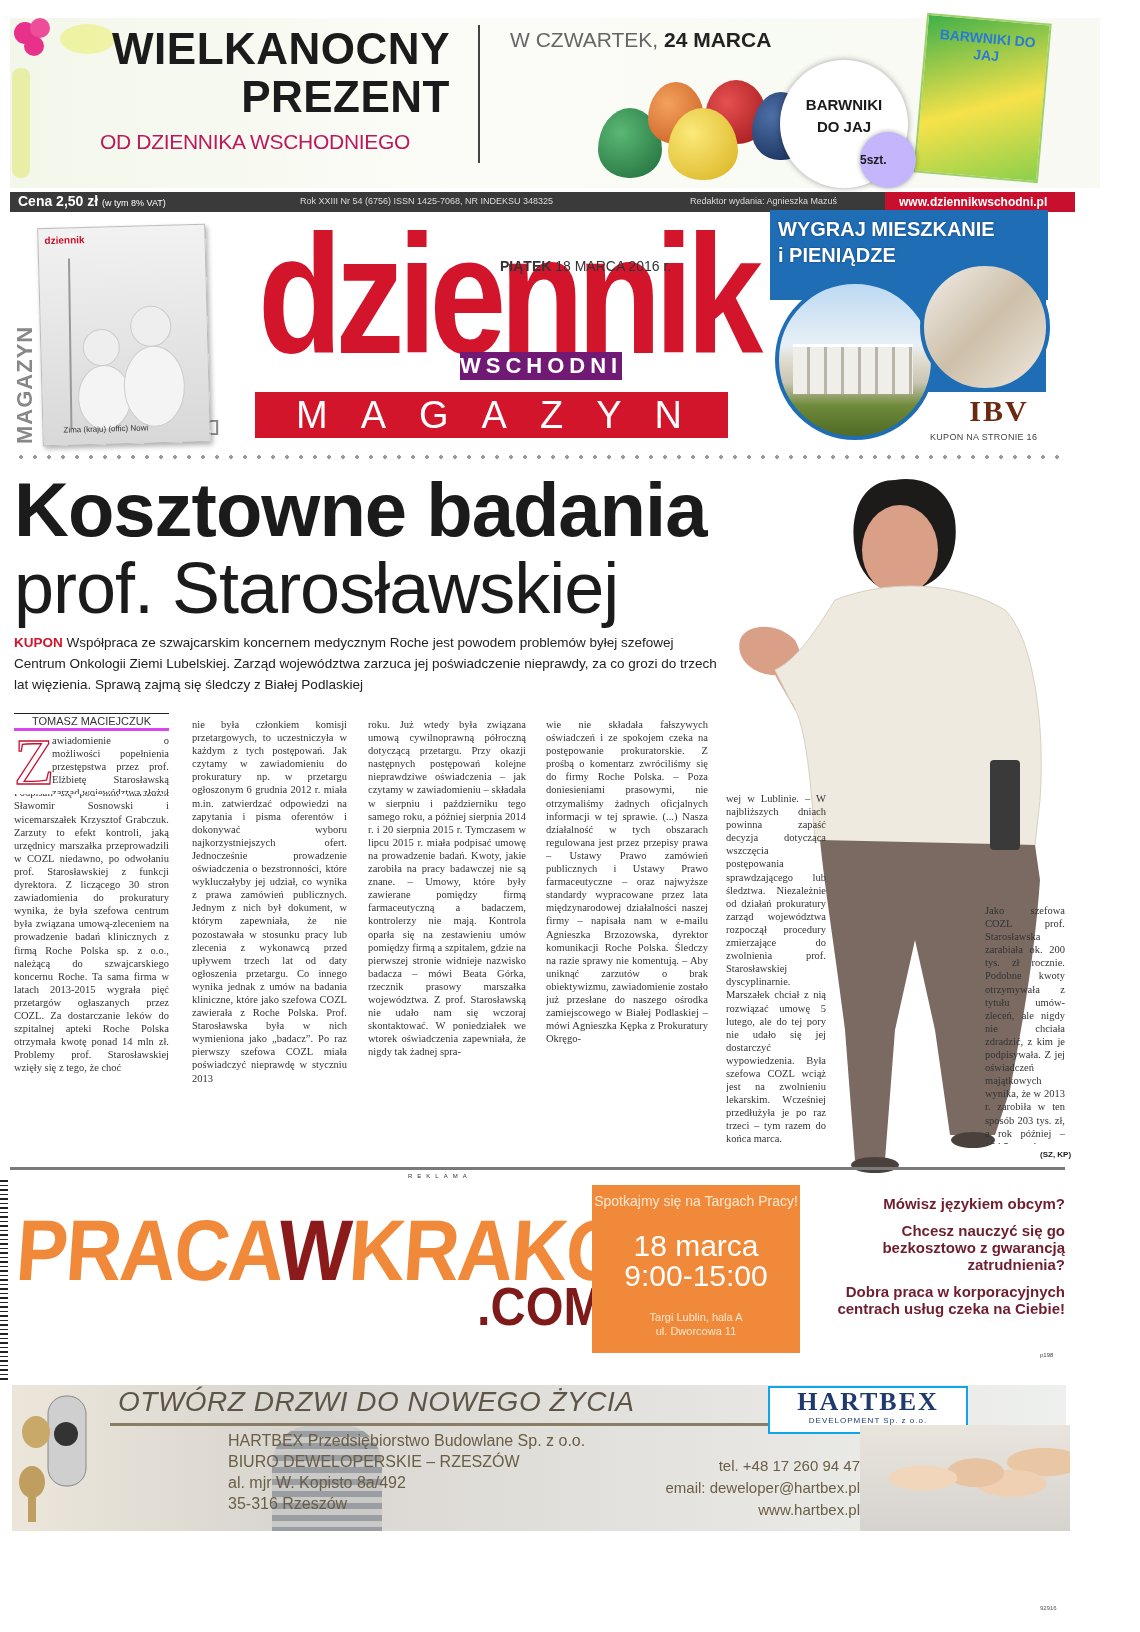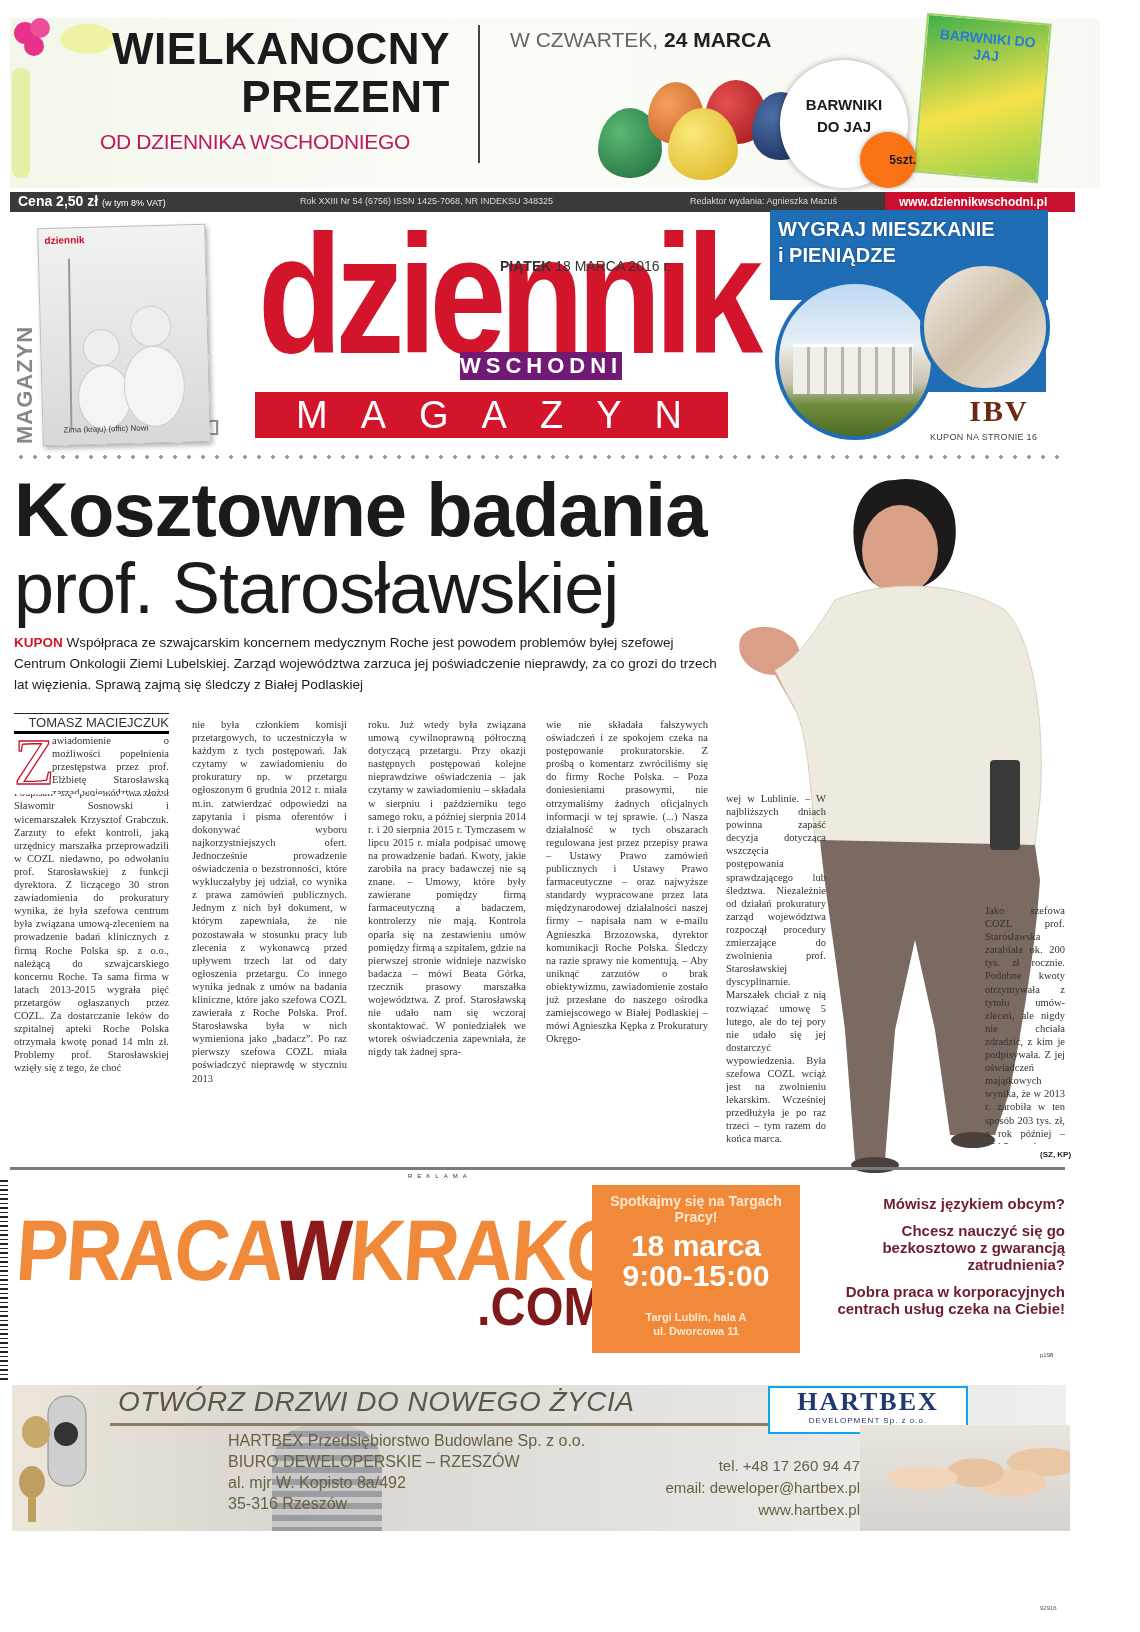--- a/index.html
+++ b/index.html
@@ -8,21 +8,21 @@
   
   #promo{left:10px;top:18px;width:1090px;height:170px;background:linear-gradient(90deg,#f3f7ea 0%,#fbfcf7 40%,#f7f9f2 100%)}
   .flower{position:absolute;border-radius:50%}
   #promo-title{left:60px;top:25px;width:390px;text-align:right;font-weight:bold;font-size:44px;line-height:48px;color:#1b1b1b;letter-spacing:0.5px}
   #promo-sub{left:60px;top:130px;width:390px;text-align:center;font-size:21px;color:#be185d;letter-spacing:-0.3px}
   #promo-div{left:478px;top:25px;width:2px;height:138px;background:#444}
   #promo-date{left:510px;top:28px;font-size:21px;color:#666}
   #promo-date b{color:#222}
   .egg{position:absolute;border-radius:50% 50% 48% 48%/60% 60% 40% 40%}
   #badge{left:780px;top:60px;width:128px;height:128px;border-radius:50%;background:#fff;box-shadow:0 0 6px rgba(0,0,0,.35);text-align:center;padding-top:34px;font-weight:bold;font-size:15px;line-height:22px}
-  #badge-small{left:860px;top:132px;width:56px;height:56px;border-radius:50%;background:#f97316;box-shadow:0 0 5px rgba(0,0,0,.35);text-align:right;line-height:56px;font-weight:bold;font-size:12px}
+  #badge-small{left:860px;top:132px;width:56px;height:56px;border-radius:50%;background:#c4b5fd;box-shadow:0 0 5px rgba(0,0,0,.35);text-align:left;line-height:56px;font-weight:bold;font-size:12px}
   #product{left:920px;top:18px;width:125px;height:160px;background:linear-gradient(160deg,#3fb04a,#f6e24a 55%,#8ccf4c);transform:rotate(5deg);border:2px solid #9fd06a;text-align:center;font-weight:bold;color:#2a7bd6;font-size:14px;padding-top:10px;line-height:17px}
   
   #bar{left:10px;top:192px;width:1060px;height:20px;background:#3a3a3a;color:#fff;font-size:11px}
   #bar .price{position:absolute;left:8px;top:1px;font-weight:bold;font-size:14px}
   #bar .price small{font-weight:normal;font-size:9px}
   #bar .issue{position:absolute;left:290px;top:4px;font-size:9px;color:#ddd}
   #bar .editor{position:absolute;left:680px;top:4px;font-size:9px;color:#ddd}
   #bar .url{position:absolute;left:875px;top:0;width:190px;height:20px;background:#c8102e;font-weight:bold;font-size:12px;line-height:20px;padding-left:14px}
   
   #mag-side{left:8px;top:236px;width:26px;height:210px}
@@ -46,29 +46,29 @@
   .dots{height:4px;background-image:radial-gradient(circle,#9a9a9a 1.8px,transparent 2px);background-size:14px 4px}
   
   #h1{left:14px;top:470px;font-weight:bold;font-size:76px;line-height:80px;letter-spacing:-1px;color:#1b1b1b}
   #h2{left:14px;top:548px;font-size:72px;line-height:80px;letter-spacing:-1px;color:#1b1b1b}
   #lead{left:14px;top:632px;width:710px;font-size:13.5px;line-height:21px;color:#222}
   #lead b{color:#d2152b}
   
   #person{left:735px;top:470px;width:325px;height:705px}
   
   .col{position:absolute;font-family:"Liberation Serif",serif;font-size:10.5px;line-height:13.1px;color:#333;text-align:justify;overflow:hidden}
-  #byline{left:14px;top:713px;width:155px;border-top:1px solid #222;border-bottom:3px solid #000000;font-size:13px;text-align:right;color:#333;padding:1px 0}
+  #byline{left:14px;top:713px;width:155px;border-top:1px solid #222;border-bottom:3px solid #d946ef;font-size:11px;text-align:center;color:#333;padding:1px 0}
   #dropcap{left:14px;top:732px;font-family:"Liberation Serif",serif;font-size:66px;line-height:60px;color:#fff;-webkit-text-stroke:1.3px #c8102e}
   #rule{left:10px;top:1167px;width:1055px;height:3px;background:#7a7a7a}
   #rek{left:408px;top:1173px;font-size:6px;letter-spacing:5px;color:#333}
   
   #praca{left:20px;top:1200px;font-family:"Liberation Sans",sans-serif;font-weight:bold;font-size:86px;line-height:100px;color:#f08a3a;letter-spacing:-2px;transform:skewX(-4deg) scaleX(0.9);transform-origin:left top}
   #praca .w{color:#8b1a1a}
   #praca-com{left:470px;top:1275px;font-weight:bold;font-size:54px;color:#7e1a1a;transform:scaleX(0.9)}
-  #fair{left:592px;top:1185px;width:208px;height:168px;background:#f08a3a;color:#fff;text-align:center;font-weight:bold}
+  #fair{left:592px;top:1185px;width:208px;height:168px;background:#f08a3a;color:#fff;text-align:center;font-weight:normal}
   #fair .a{position:absolute;left:0;right:0;top:8px;font-size:14px;line-height:16px;color:#ffe7cf}
   #fair .b{position:absolute;left:0;right:0;top:46px;font-size:30px;line-height:30px}
   #fair .c{position:absolute;left:0;right:0;top:125px;font-size:11px;line-height:14px;color:#ffe7cf}
   #qs{left:810px;top:1195px;width:255px;text-align:right;font-weight:bold;color:#6e1e2e;font-size:15px;line-height:17px}
   #qs p{margin-bottom:10px}
   #code1{left:1040px;top:1352px;font-size:6px;color:#444}
   #barcode{left:0;top:1180px;width:8px;height:200px;background:repeating-linear-gradient(180deg,#222 0 2px,#fff 2px 5px,#222 5px 6px,#fff 6px 9px)}
   
   #hb{left:12px;top:1385px;width:1054px;height:146px;background:linear-gradient(90deg,#ece6da 0%,#d9d6d0 25%,#e4e2de 60%,#eef0ee 100%);overflow:hidden}
   #key{left:18px;top:1392px;width:70px;height:135px}

